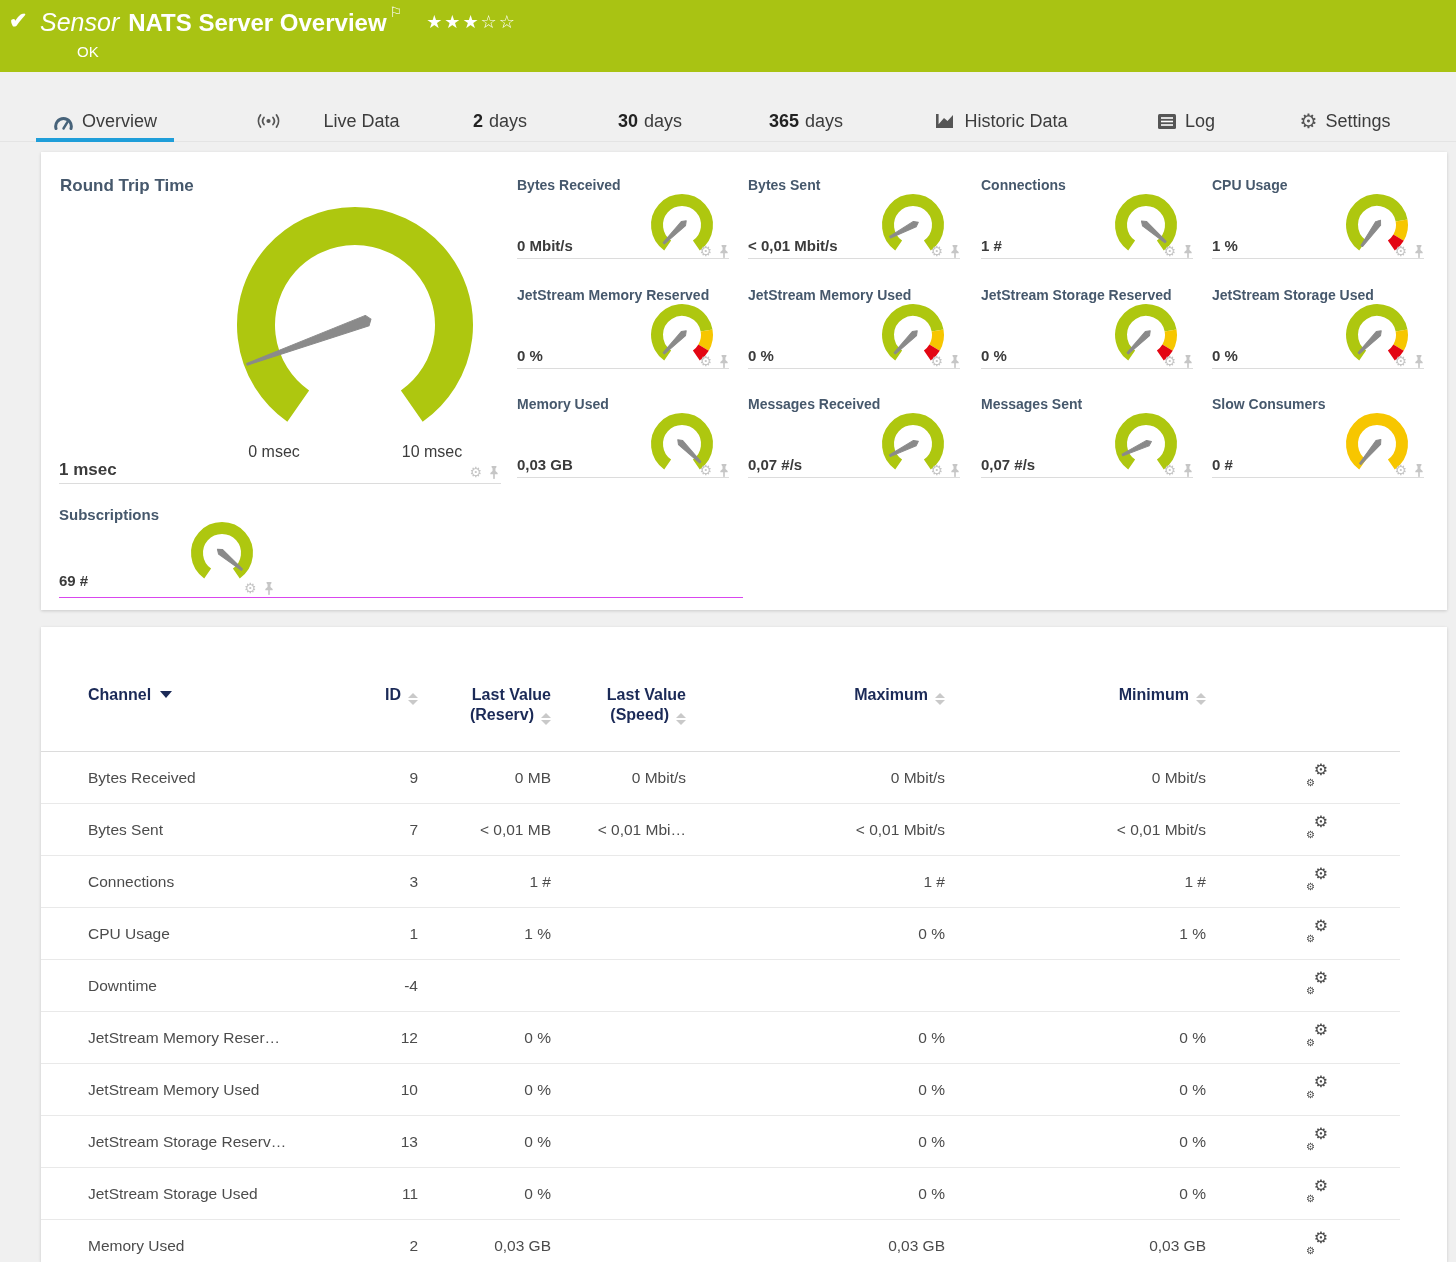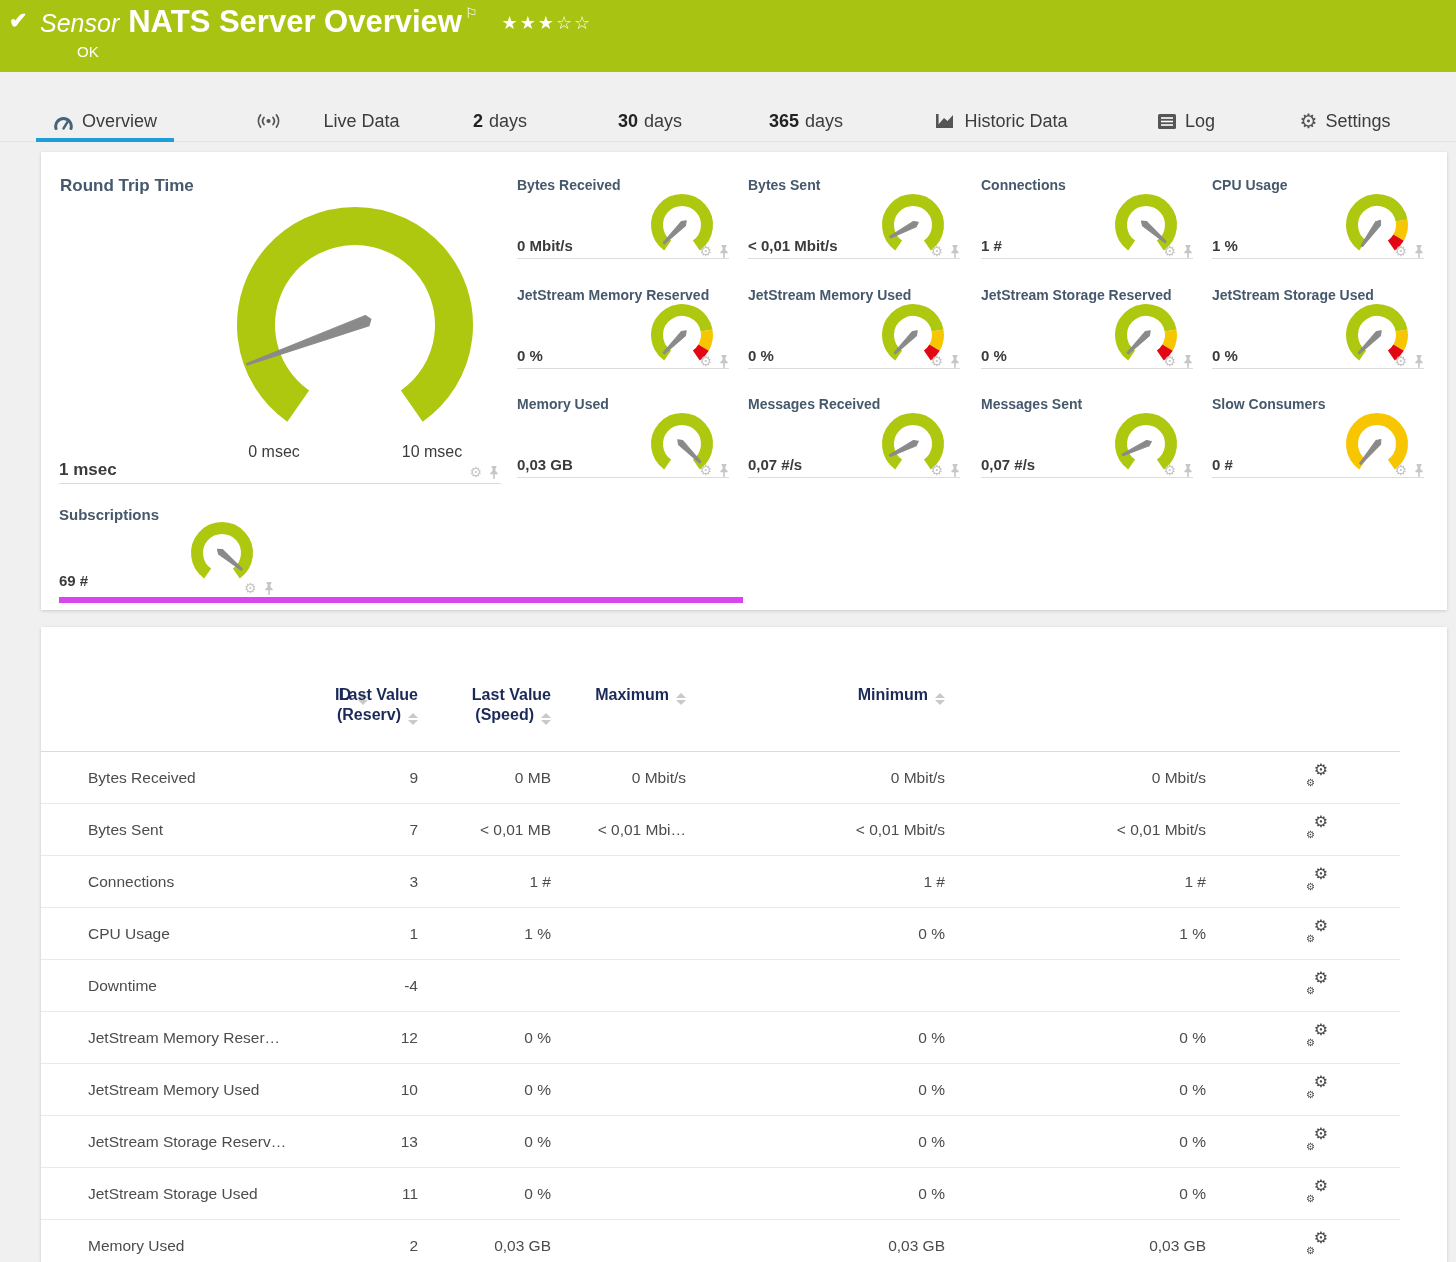--- a/index.html
+++ b/index.html
@@ -6,21 +6,21 @@
   body{
     width:1456px;height:1262px;position:relative;overflow:hidden;
     background:#f0f0f0;font-family:"Liberation Sans",sans-serif;
     -webkit-font-smoothing:antialiased;
   }
   
   #hdr{position:absolute;left:0;top:0;width:1456px;height:72px;background:#a9c313;color:#fff;}
   #hdr .chk{position:absolute;left:9px;top:8px;font-size:22px;font-weight:bold;}
   #hdr .line1{position:absolute;left:40px;top:4px;white-space:nowrap;}
   #hdr .kind{font-style:italic;font-size:25px;}
-  #hdr .title{font-size:31px;font-weight:bold;margin-left:9px;}
+  #hdr .title{font-size:24px;font-weight:bold;margin-left:9px;}
   #hdr .flag{font-size:14px;vertical-align:14px;margin-left:3px;}
   #hdr .stars{font-size:18px;letter-spacing:2px;margin-left:24px;vertical-align:3px;}
   #hdr .status{position:absolute;left:77px;top:43px;font-size:15px;}
   
   #tabs{position:absolute;left:0;top:100px;width:1456px;height:42px;}
   #tabs::before{content:"";position:absolute;left:0;right:0;bottom:0;height:1px;background:#e4e4e4;}
   .tab{position:absolute;top:0;height:42px;display:flex;align-items:center;justify-content:center;
        font-size:18px;color:#3c3c3c;cursor:pointer;white-space:nowrap;}
   .tab .num{font-weight:bold;color:#222;margin-right:6px;}
   .tab .ticon{display:inline-flex;margin-right:8px;align-items:center;}
@@ -36,21 +36,21 @@
   #rtt-svg{position:absolute;left:151px;top:37px;}
   .scalelab{position:absolute;font-size:16px;color:#3c3c3c;width:90px;text-align:center;top:277px;}
   #rtt-cell .gvalue{position:absolute;left:0;bottom:3px;font-size:17px;font-weight:bold;color:#3b3b3b;}
   .mini-tools{position:absolute;display:flex;gap:7px;align-items:center;color:#c6c6c6;}
   .mini-tools .mgear{font-size:14px;line-height:1;}
   
   .gcell{position:absolute;width:212px;height:81px;border-bottom:1px solid #dcdcdc;}
   .gcell .gtitle{position:absolute;left:0;top:0;font-size:14px;font-weight:bold;color:#46586c;white-space:nowrap;}
   .gcell .gsvg{position:absolute;left:117px;top:14px;}
   .gcell .gvalue{position:absolute;left:0;bottom:4px;font-size:15px;font-weight:bold;color:#3b3b3b;}
-  #subs-cell{position:absolute;left:18px;top:352px;width:684px;height:93px;border-bottom:6px solid #d946ef;}
+  #subs-cell{position:absolute;left:18px;top:352px;width:684px;height:93px;border-bottom:1px solid #d946ef;}
   #subs-cell .gtitle{position:absolute;left:0;top:2px;font-size:15px;font-weight:bold;color:#46586c;}
   #subs-cell .gsvg{position:absolute;left:115px;top:15px;}
   #subs-cell .gvalue{position:absolute;left:0;bottom:8px;font-size:15px;font-weight:bold;color:#3b3b3b;}
   
   .trow{display:grid;grid-template-columns:280px 50px 133px 135px 259px 261px 222px;padding-left:47px;}
   #thead{position:absolute;left:0;top:58px;width:1340px;font-size:16px;font-weight:bold;color:#1b2a57;line-height:20px;}
   #thead .th{display:flex;flex-direction:column;justify-content:flex-start;}
   #thead .right{text-align:right;align-items:flex-end;}
   #thead .hline{white-space:nowrap;}
   .sorticons{display:inline-flex;flex-direction:column;gap:2px;margin-left:7px;vertical-align:2px;}
@@ -379,20 +379,23 @@
           <svg viewBox="0 0 12 16" width="10" height="13">
             <path d="M3 0h6v1.5L7.8 3v3l2.7 2.5V10H7v5.8L6 16l-1-.2V10H1.5V8.5L4.2 6V3L3 1.5z" fill="currentColor"></path>
           </svg>
         </div>
       </div>
     </div>
 </section>
 
 <section id="table-panel" class="panel">
   <div id="thead" class="trow">
+    <div class="th">
+      <span class="hline"><span>Channel</span><span class="sortedcaret"></span></span>
+    </div>
     <div class="th right">
       <span class="hline"><span>ID</span><span class="sorticons">
             <i class="up"></i>
             <i class="dn"></i>
           </span></span>
     </div>
     <div class="th right">
       <span class="hline">Last Value</span>
       <span class="hline"><span>(Reserv)</span><span class="sorticons">
             <i class="up"></i>

